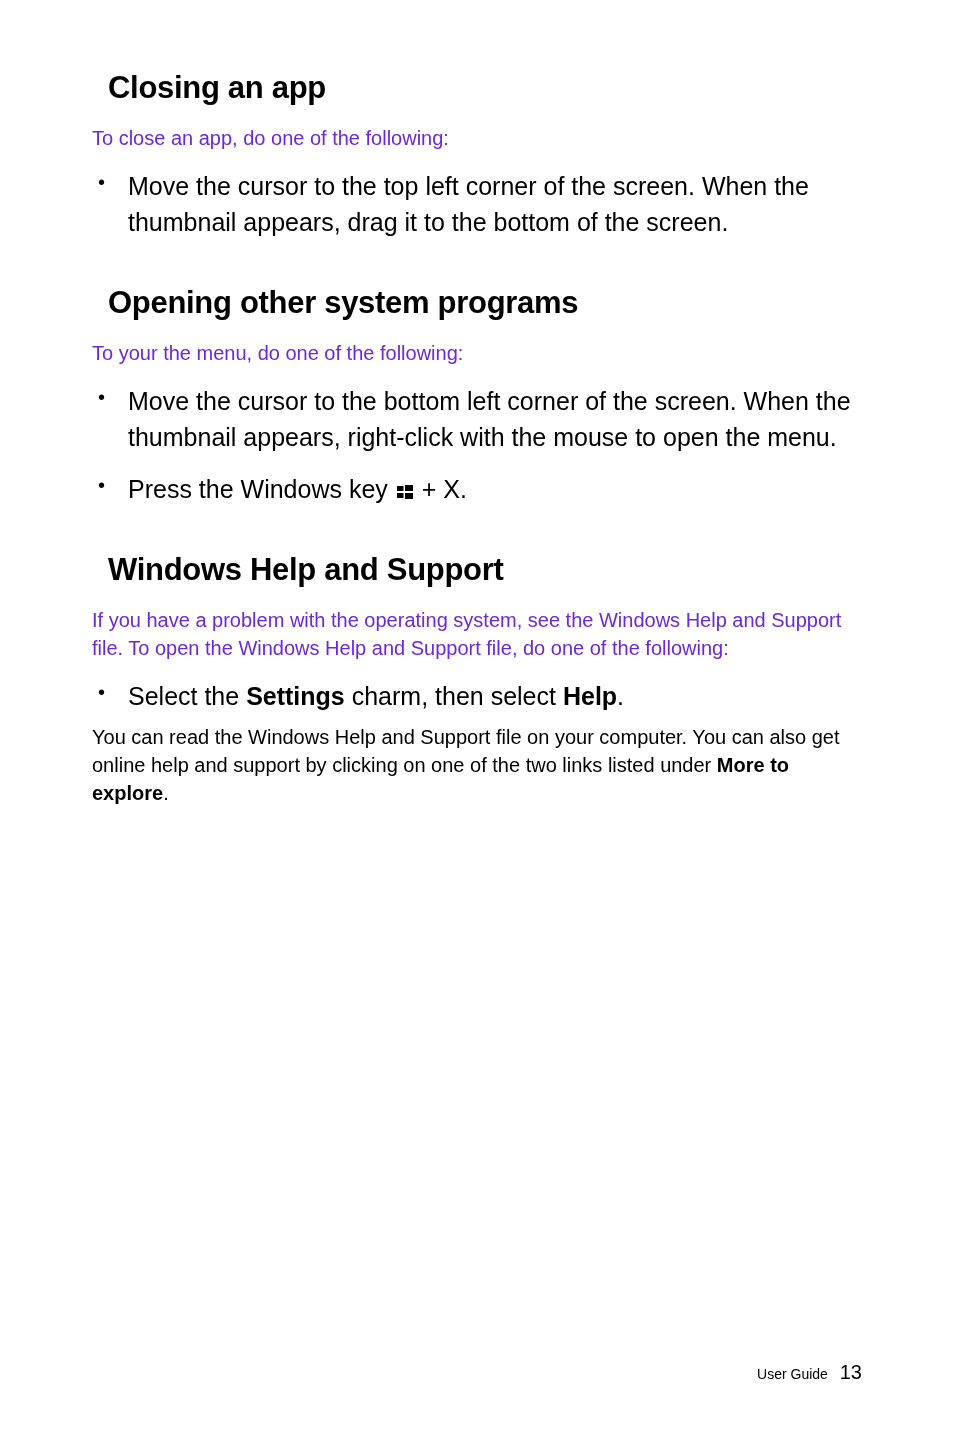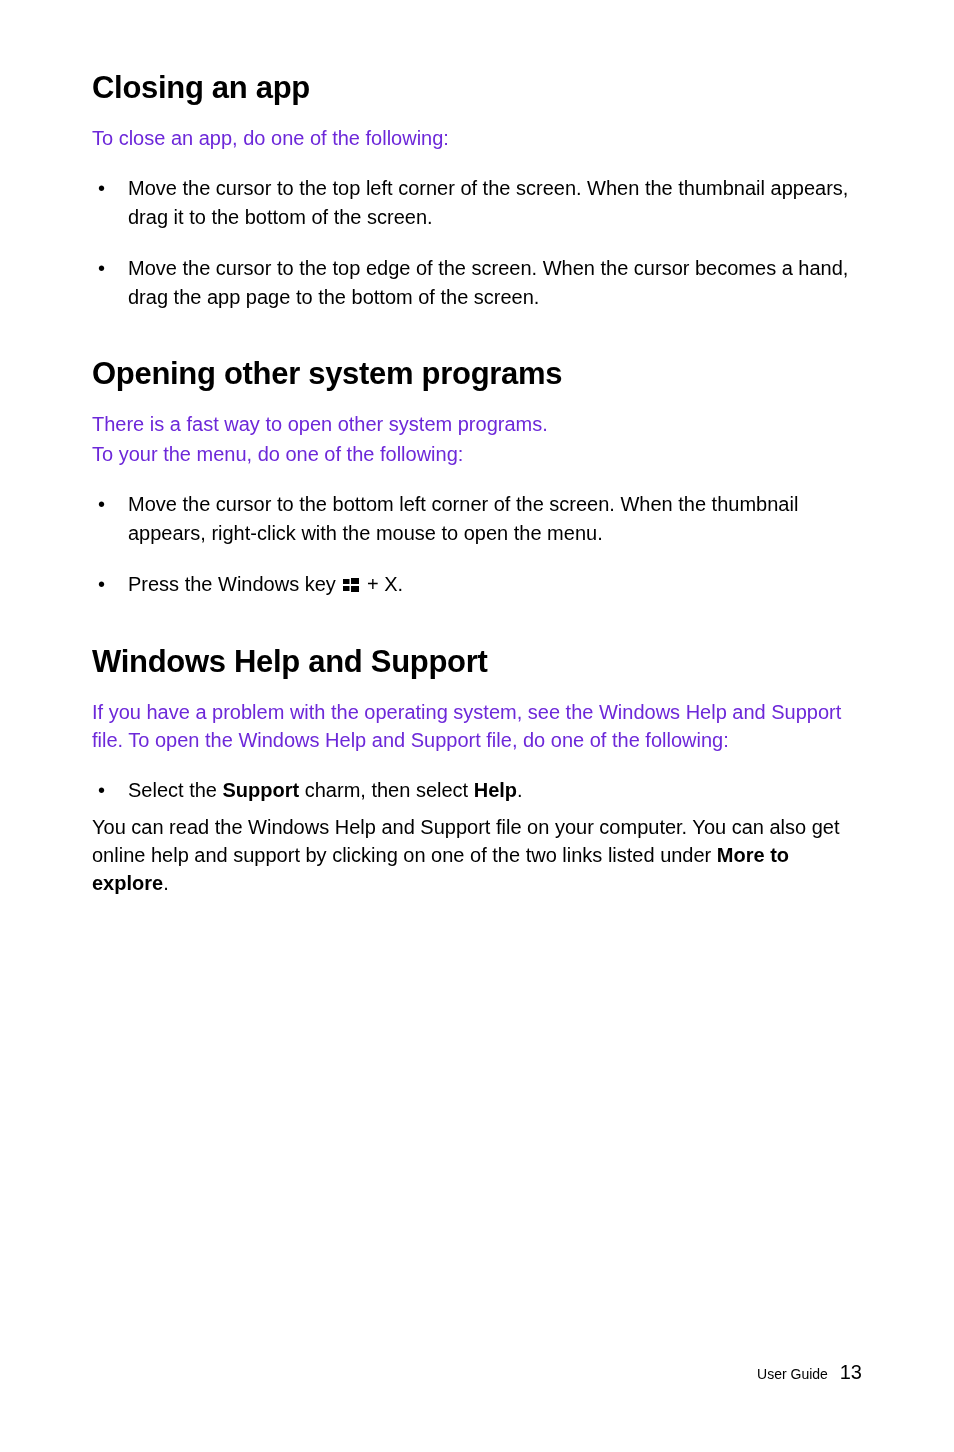--- a/index.html
+++ b/index.html
@@ -14,39 +14,40 @@
       width: 954px;
       height: 1452px;
       position: relative;
       padding: 70px 92px 70px 92px;
     }
     h2.section-heading {
       font-size: 31px;
       font-weight: 700;
       margin-bottom: 18px;
       letter-spacing: -0.3px;
+      margin-left: 16px;
     }
     .body-text {
       font-size: 20px;
       font-weight: 300;
       line-height: 1.4;
       color: #6d28d9;
       margin-bottom: 2px;
     }
     ul.bullet-list {
       list-style: none;
       margin-bottom: 8px;
     }
     ul.bullet-list > li {
-      font-size: 20px;
+      font-size: 25px;
       font-weight: 300;
       line-height: 1.45;
       position: relative;
       padding-left: 36px;
-      margin-top: 22px;
+      margin-top: 16px;
       margin-bottom: 4px;
     }
     ul.bullet-list > li::before {
       content: "•";
       position: absolute;
       left: 6px;
       top: 0;
       font-size: 20px;
     }
     .section {
@@ -79,47 +80,45 @@
     }
   </style>
 </head>
 <body>
 
 <div class="section">
   <h2 class="section-heading">Closing an app</h2>
   <p class="body-text">To close an app, do one of the following:</p>
   <ul class="bullet-list">
     <li>Move the cursor to the top left corner of the screen. When the thumbnail appears, drag it to the bottom of the screen.</li>
-    <li>Move the cursor to the top edge of the screen. When the cursor becomes a hand, drag the app page to the bottom of the screen.</li>
   </ul>
 </div>
 
 <div class="section">
   <h2 class="section-heading">Opening other system programs</h2>
-  <p class="body-text">There is a fast way to open other system programs.</p>
   <p class="body-text">To your the menu, do one of the following:</p>
   <ul class="bullet-list">
     <li>Move the cursor to the bottom left corner of the screen. When the thumbnail appears, right-click with the mouse to open the menu.</li>
     <li>
       <span>Press the Windows key </span><span class="win-icon"><svg width="16" height="14" viewBox="0 0 16 14">
             <rect x="0" y="1" width="6.5" height="5" fill="#000"></rect>
             <rect x="8" y="0" width="8" height="6" fill="#000"></rect>
             <rect x="0" y="8" width="6.5" height="5" fill="#000"></rect>
             <rect x="8" y="8" width="8" height="6" fill="#000"></rect>
           </svg></span><span> + X.</span>
     </li>
   </ul>
 </div>
 
 <div class="section">
   <h2 class="section-heading">Windows Help and Support</h2>
   <p class="body-text">If you have a problem with the operating system, see the Windows Help and Support file. To open the Windows Help and Support file, do one of the following:</p>
   <ul class="bullet-list">
     <li>
-      <span>Select the </span><span class="bold">Support</span><span> charm, then select </span><span class="bold">Help</span><span>.</span>
+      <span>Select the </span><span class="bold">Settings</span><span> charm, then select </span><span class="bold">Help</span><span>.</span>
     </li>
   </ul>
   <p class="para-after">
     <span>You can read the Windows Help and Support file on your computer. You can also get online help and support by clicking on one of the two links listed under </span><span class="bold">More to explore</span><span>.</span>
   </p>
 </div>
 
 <div class="footer">
   <span>User Guide</span>
   <span class="pagenum">13</span>

